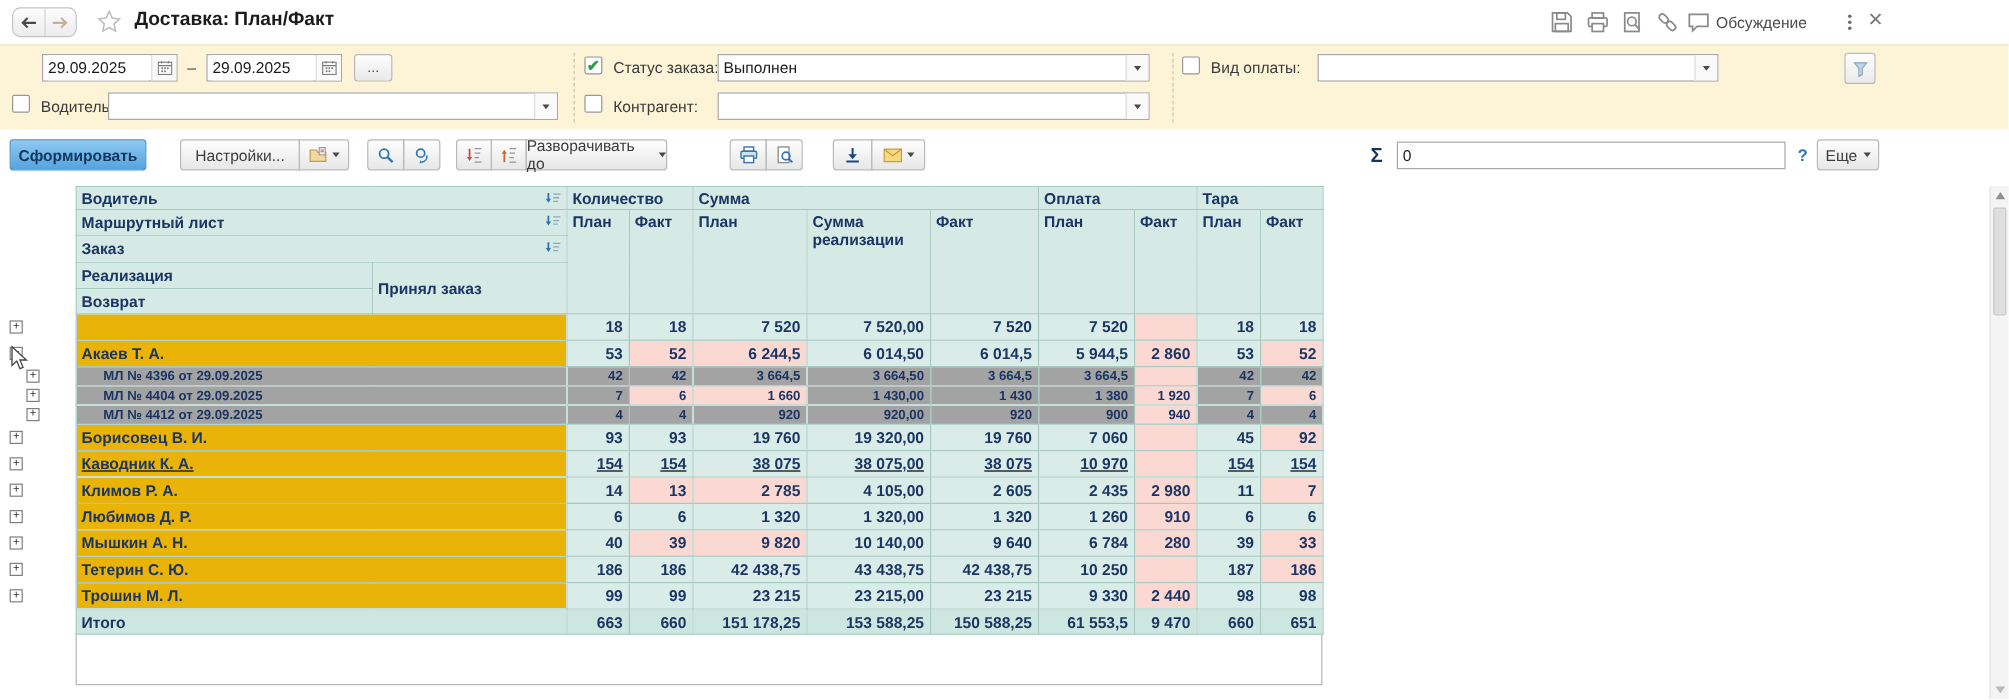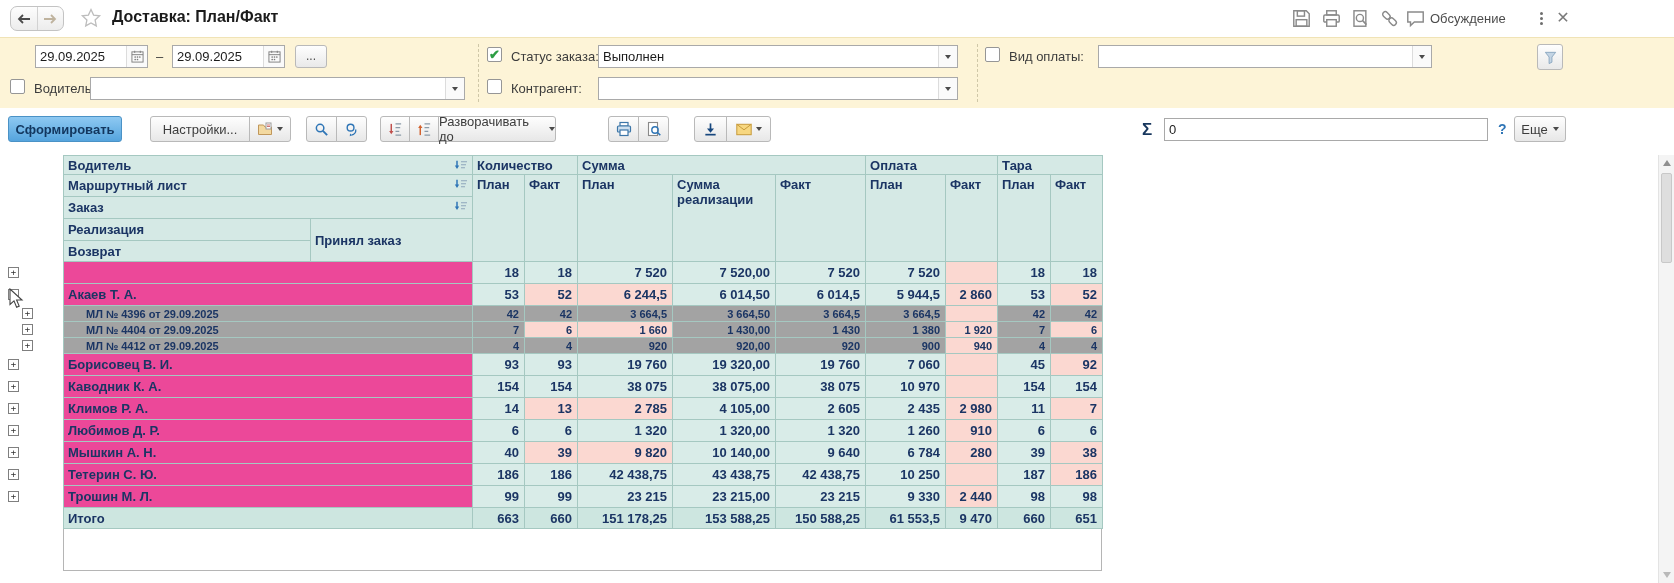--- a/index.html
+++ b/index.html
@@ -47,21 +47,21 @@
   .sum-input { left:1164px; top:10px; width:324px; }
   .help-link { position:absolute; left:1498px; top:13px; font-size:14px; font-weight:bold; color:#2e75b6; }
 
   
   .sheet { position:absolute; left:0; top:155px; width:1658px; height:428px; background:#fff; }
   table.grid { position:absolute; left:63px; top:0; border-collapse:collapse; table-layout:fixed; width:1039px; }
   .grid th, .grid td { border:1px solid #a5c8c1; font-size:13px; color:#1b3564; overflow:hidden; white-space:nowrap; }
   .grid thead th { background:#d5e9e5; font-weight:bold; text-align:left; padding:1px 4px; position:relative; }
   .grid thead th.sub { vertical-align:top; padding-top:2px; white-space:normal; line-height:15px; }
   .grid thead th .sorticon { position:absolute; right:4px; top:4px; }
-  .c-name { text-align:left; padding:1px 4px; font-weight:bold; background:#ec4899; }
+  .c-name { text-align:left; padding:1px 4px; font-weight:bold; background:#eab308; }
   .c-num { text-align:right; padding:1px 5px; font-weight:bold; background:#d9ece8; }
   tr.r-detail .c-name, tr.r-detail .c-num { background:#a3a3a3; font-size:11px; }
   tr.r-detail .c-name { padding-left:22px; }
   tr.r-total .c-name, tr.r-total .c-num { background:#cde6e0; }
   td.pink { background:#fbd8d1 !important; }
   .expander { position:absolute; width:11px; height:11px; border:1px solid #7f7f7f; background:#fff; color:#333; font:9px/9px "DejaVu Sans Mono", monospace; text-align:center; }
   .tailline { position:absolute; background:#b5b5b5; }
 
   
   .vscroll { position:absolute; left:1658px; top:155px; width:16px; height:428px; background:#f4f4f4; border-left:1px solid #e3e3e3; }
@@ -431,21 +431,21 @@
             <td class="c-num">93</td>
             <td class="c-num">93</td>
             <td class="c-num">19 760</td>
             <td class="c-num">19 320,00</td>
             <td class="c-num">19 760</td>
             <td class="c-num">7 060</td>
             <td class="c-num pink"></td>
             <td class="c-num">45</td>
             <td class="c-num pink">92</td>
           </tr>
-          <tr class="r-group" style="height: 22px;">
+          <tr class="r-group" style="height: 22px; text-decoration: underline;">
             <td class="c-name" colspan="2">Каводник К. А.</td>
             <td class="c-num">154</td>
             <td class="c-num">154</td>
             <td class="c-num">38 075</td>
             <td class="c-num">38 075,00</td>
             <td class="c-num">38 075</td>
             <td class="c-num">10 970</td>
             <td class="c-num pink"></td>
             <td class="c-num">154</td>
             <td class="c-num">154</td>
@@ -477,21 +477,21 @@
           <tr class="r-group" style="height: 22px;">
             <td class="c-name" colspan="2">Мышкин А. Н.</td>
             <td class="c-num">40</td>
             <td class="c-num pink">39</td>
             <td class="c-num pink">9 820</td>
             <td class="c-num">10 140,00</td>
             <td class="c-num">9 640</td>
             <td class="c-num">6 784</td>
             <td class="c-num pink">280</td>
             <td class="c-num">39</td>
-            <td class="c-num pink">38</td>
+            <td class="c-num pink">33</td>
           </tr>
           <tr class="r-group" style="height: 22px;">
             <td class="c-name" colspan="2">Тетерин С. Ю.</td>
             <td class="c-num">186</td>
             <td class="c-num">186</td>
             <td class="c-num">42 438,75</td>
             <td class="c-num">43 438,75</td>
             <td class="c-num">42 438,75</td>
             <td class="c-num">10 250</td>
             <td class="c-num pink"></td>

